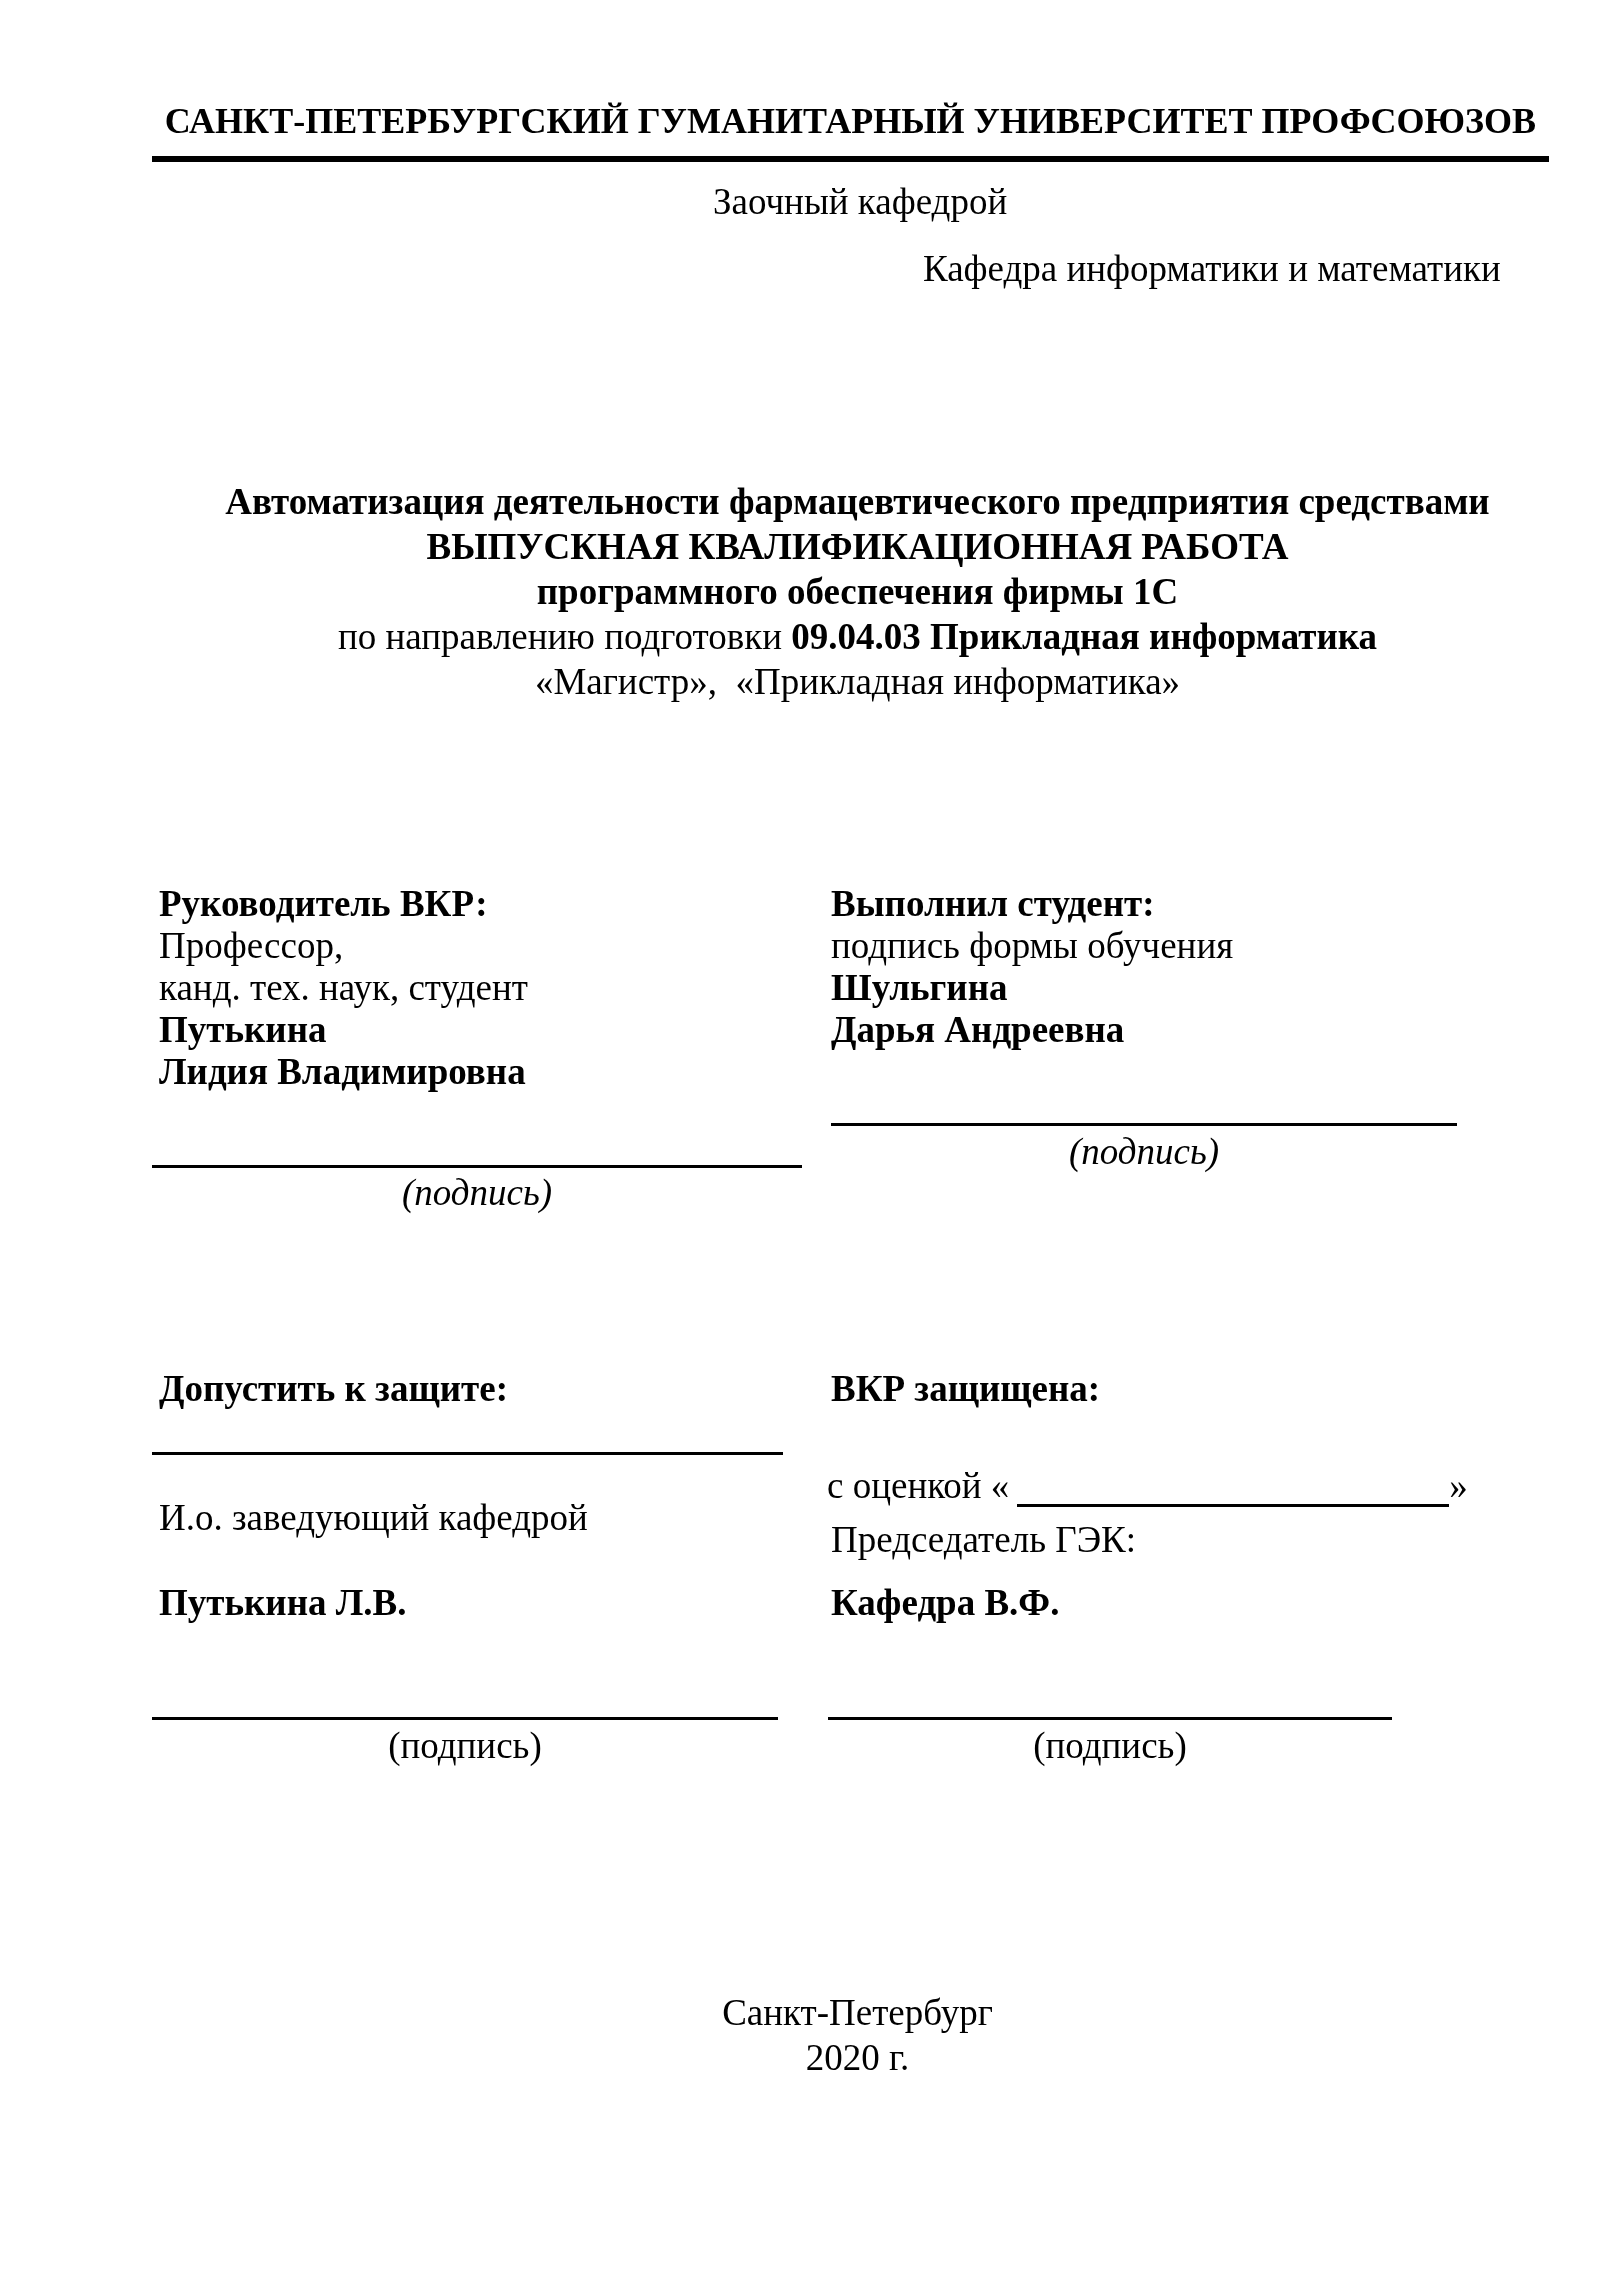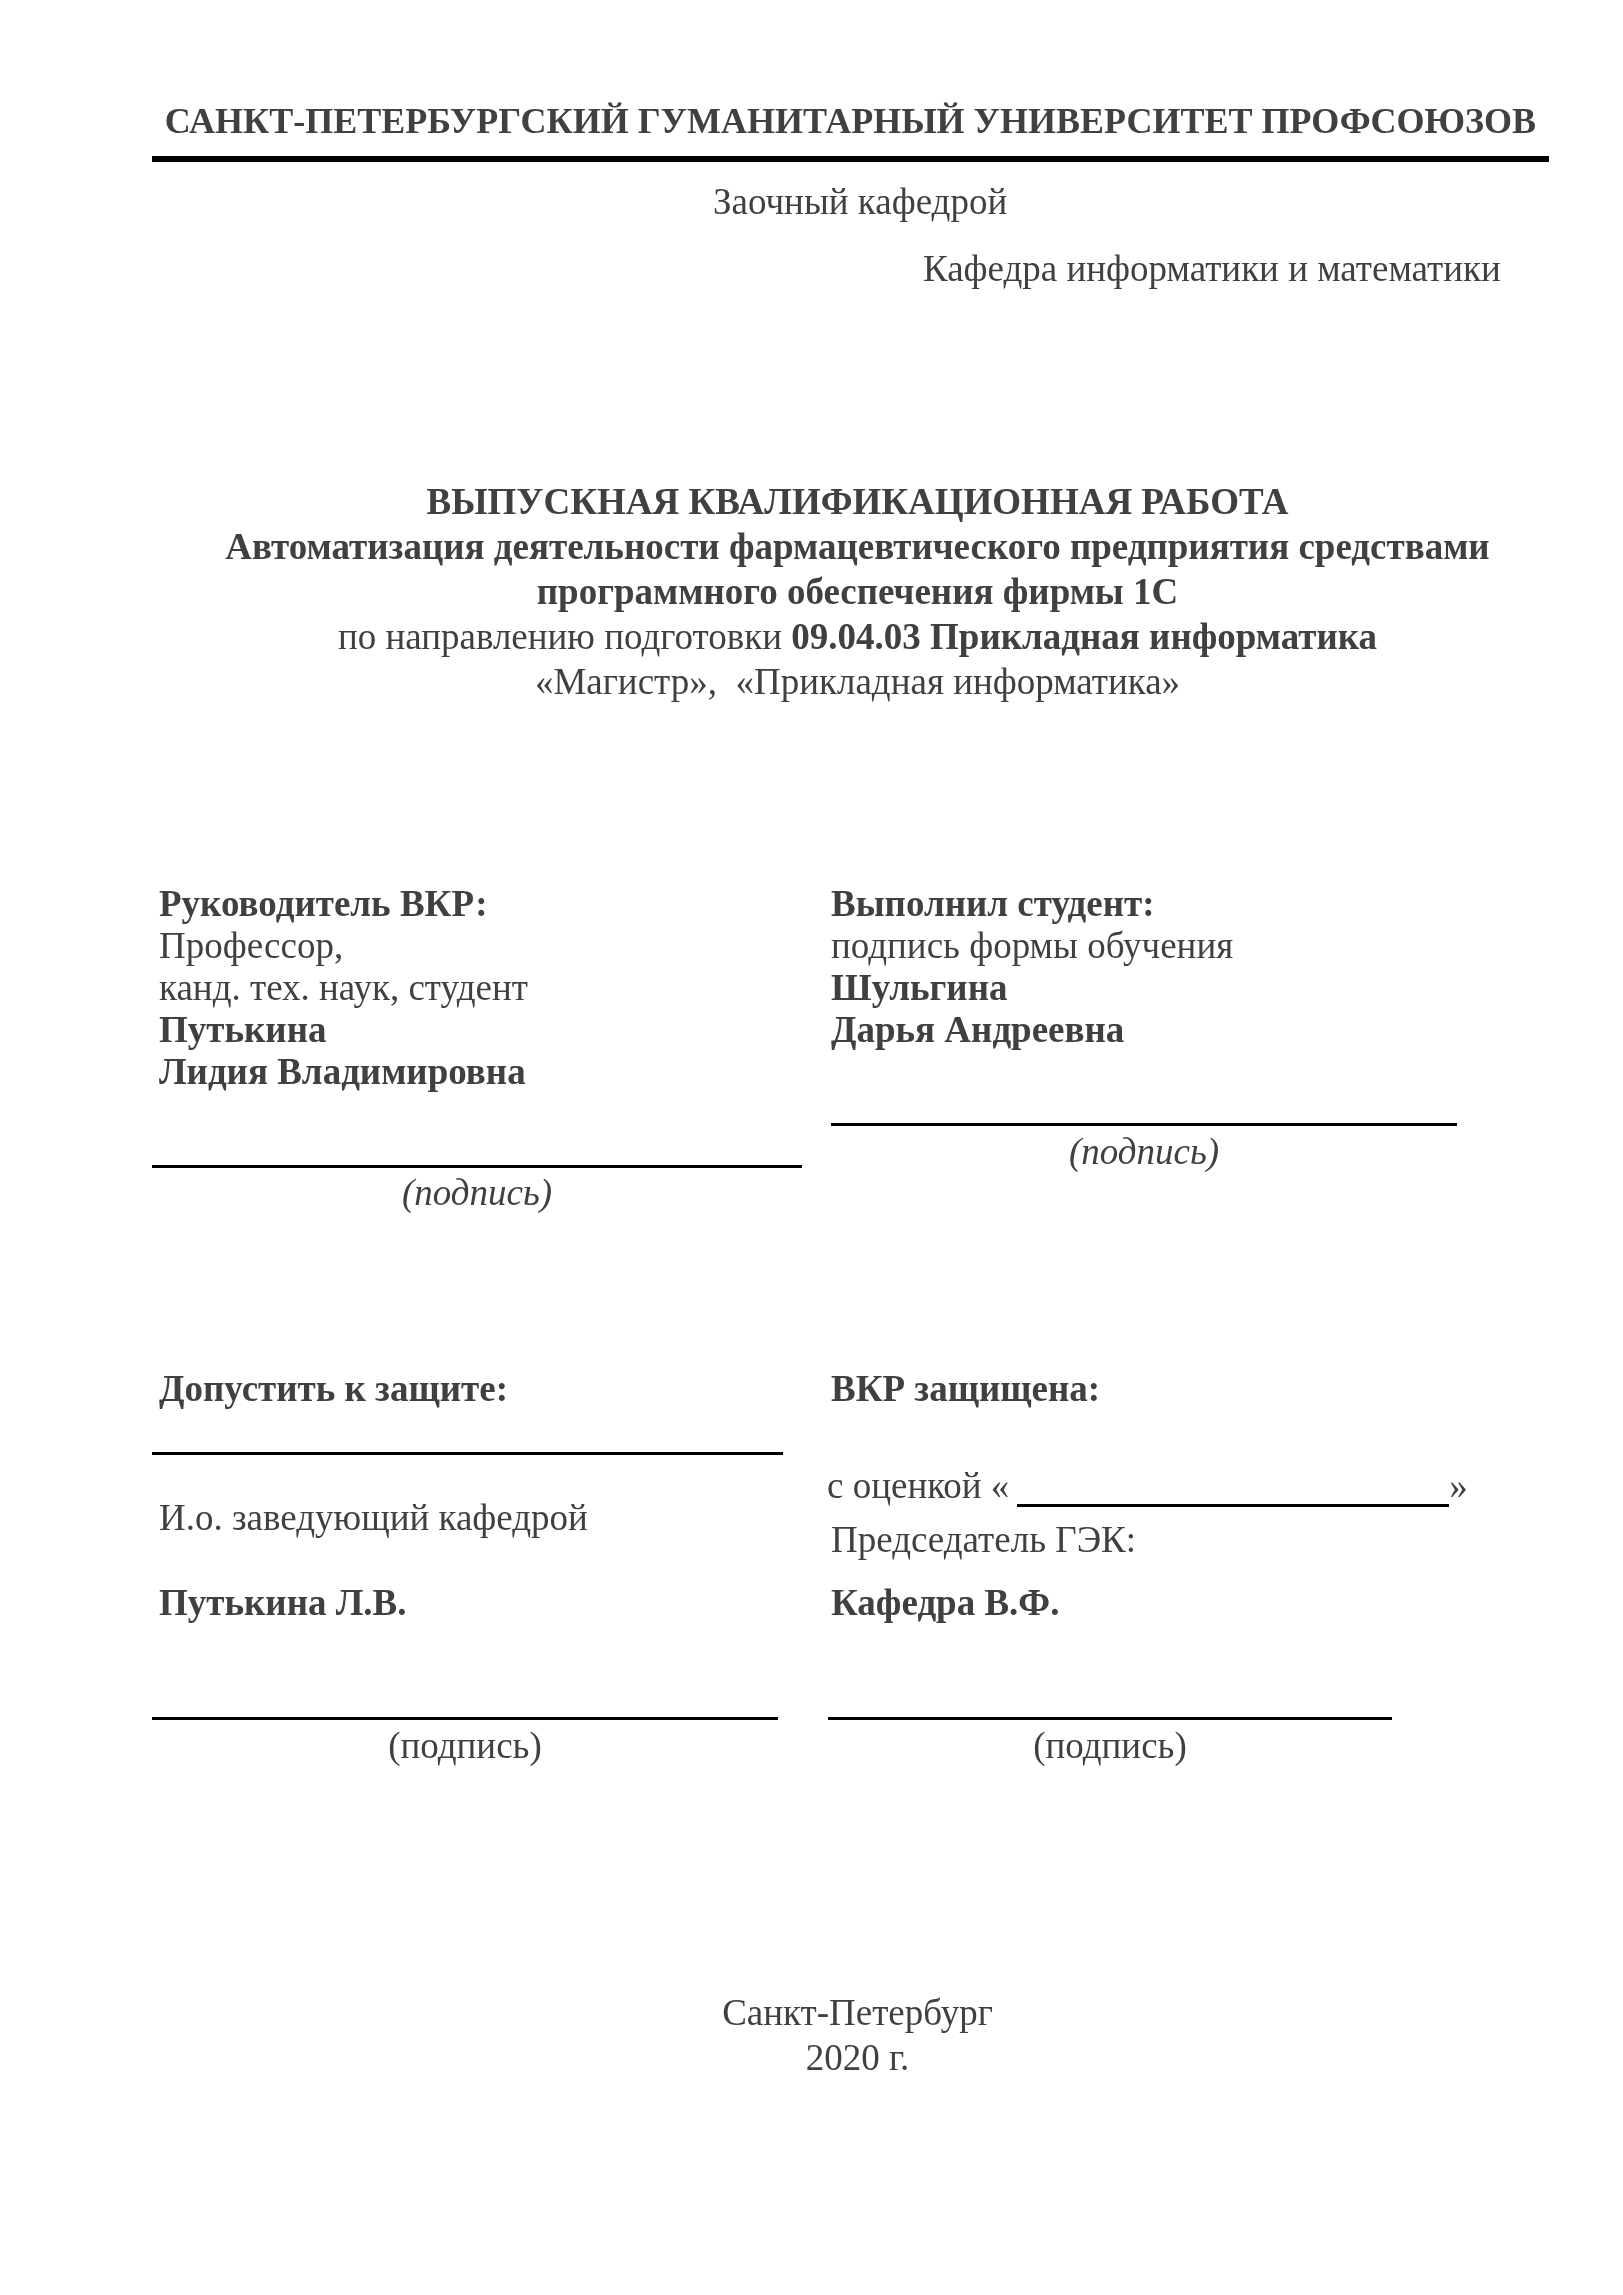--- a/index.html
+++ b/index.html
@@ -1,21 +1,21 @@
 <!DOCTYPE html>
 <html style="font-size:12.6px"><head>
 <meta charset="utf-8">
 <style>
   html,body{margin:0;padding:0;background:#ffffff;}
   .page{
     position:relative;
     width:1623px;
     height:2295px;
     background:#ffffff;
-    color:#404040;
+    color:#000000;
     font-family:"Liberation Serif","DejaVu Serif",serif;
     font-size:37px;
     overflow:hidden;
   }
   .abs{position:absolute;line-height:1;}
   .blk{position:absolute;}
   .b{font-weight:700;}
   .i{font-style:italic;}
   .ctr{text-align:center;}
   .rule{position:absolute;background:#000000;}
@@ -30,22 +30,22 @@
 
 <div class="page">
 
   <div class="abs ctr b" style="left:152px;top:103px;width:1397px;font-size:36px;">САНКТ-ПЕТЕРБУРГСКИЙ ГУМАНИТАРНЫЙ УНИВЕРСИТЕТ ПРОФСОЮЗОВ</div>
   <div class="rule" style="left:152px;top:156px;width:1397px;height:6.3px;"></div>
 
   <div class="abs" style="left:713px;top:183px;">Заочный кафедрой</div>
   <div class="abs" style="left:923px;top:250px;">Кафедра информатики и математики</div>
 
   <div class="blk ctr lh57" style="left:159px;top:479px;width:1397px;">
+    <div class="b">Автоматизация деятельности фармацевтического предприятия средствами</div>
     <div class="b">ВЫПУСКНАЯ КВАЛИФИКАЦИОННАЯ РАБОТА</div>
-    <div class="b">Автоматизация деятельности фармацевтического предприятия средствами</div>
     <div class="b">программного обеспечения фирмы 1С</div>
     <div>
       <span>по направлению подготовки</span>
       <span class="b">09.04.03 Прикладная информатика</span>
     </div>
     <div>«Магистр»,&nbsp; «Прикладная информатика»</div>
   </div>
 
   <div class="blk lh53" style="left:159px;top:883px;">
     <div class="b">Руководитель ВКР:</div>

